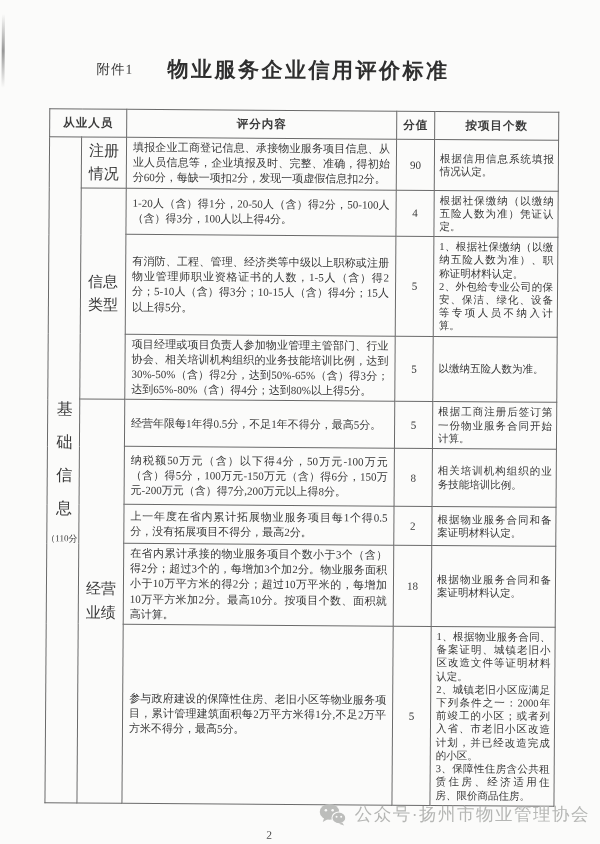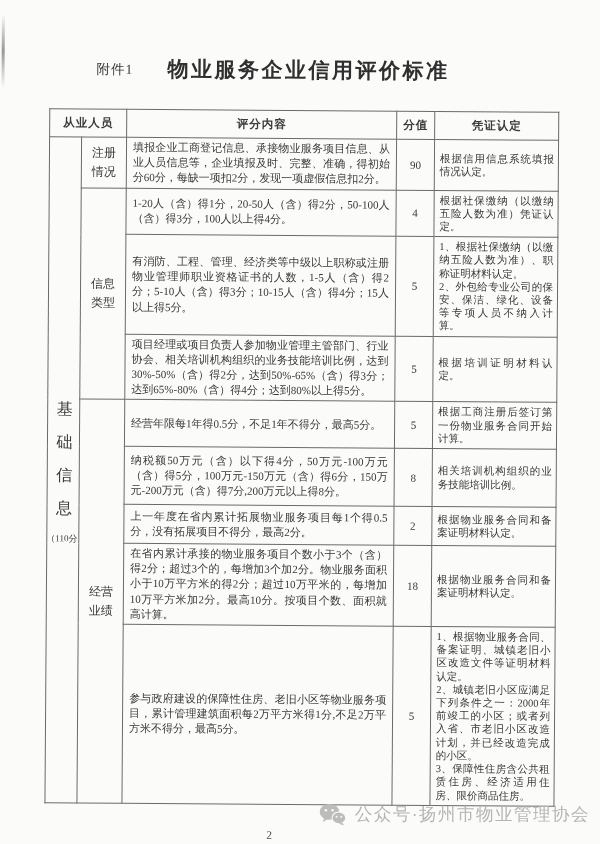--- a/index.html
+++ b/index.html
@@ -48,21 +48,21 @@
     width:14px;margin:0 auto;
     font-size:16px;line-height:2.05;letter-spacing:0;
     word-break:break-all;text-align:center;
   }
   .cat-note{
     font-size:9px;white-space:nowrap;margin-top:8px;
     text-align:center;transform:translateX(-1px);
   }
   td.sub{text-align:center;padding:0;}
   .sub-inner{
-    width:2em;margin:0 auto;font-size:12px;line-height:1.55;
+    width:2em;margin:0 auto;font-size:15px;line-height:1.55;
     word-break:break-all;text-align:center;
   }
   td.content{
     font-size:11px;line-height:1.38;padding:2px 6px;
     text-align:justify;text-justify:inter-ideograph;
   }
   td.score{font-size:11px;text-align:center;}
   td.basis{
     font-size:10.5px;line-height:1.26;padding:3px 4px 3px 5px;
     white-space:pre-line;text-align:justify;text-justify:inter-ideograph;
@@ -98,21 +98,21 @@
         <col style="width:45px">
         <col style="width:270px">
         <col style="width:38px">
         <col style="width:124px">
     </colgroup>
     <tbody>
       <tr style="height:28px">
         <th class="hd" colspan="2">从业人员</th>
         <th class="hd">评分内容</th>
         <th class="hd">分值</th>
-        <th class="hd">凭证认定</th>
+        <th class="hd">按项目个数</th>
       </tr>
 
       <tr style="height:46px">
         <td class="cat" rowspan="9">
           <div class="cat-name">基础信息</div>
           <div class="cat-note">（110分）</div>
         </td>
         <td class="sub">
           <div class="sub-inner">注册情况</div>
         </td>
@@ -133,21 +133,21 @@
       <tr style="height:78px">
         <td class="content">有消防、工程、管理、经济类等中级以上职称或注册物业管理师职业资格证书的人数，1-5人（含）得2分；5-10人（含）得3分；10-15人（含）得4分；15人以上得5分。</td>
         <td class="score">5</td>
         <td class="basis">1、根据社保缴纳（以缴纳五险人数为准）、职称证明材料认定。
 2、外包给专业公司的保安、保洁、绿化、设备等专项人员不纳入计算。</td>
       </tr>
 
       <tr style="height:62px">
         <td class="content">项目经理或项目负责人参加物业管理主管部门、行业协会、相关培训机构组织的业务技能培训比例，达到30%-50%（含）得2分，达到50%-65%（含）得3分；达到65%-80%（含）得4分；达到80%以上得5分。</td>
         <td class="score">5</td>
-        <td class="basis">根据培训证明材料认定。</td>
+        <td class="basis">以缴纳五险人数为准。</td>
       </tr>
 
       <tr style="height:44px">
         <td class="sub" rowspan="5">
           <div class="sub-inner">经营业绩</div>
         </td>
         <td class="content">经营年限每1年得0.5分，不足1年不得分，最高5分。</td>
         <td class="score">5</td>
         <td class="basis">根据工商注册后签订第一份物业服务合同开始计算。</td>
       </tr>

